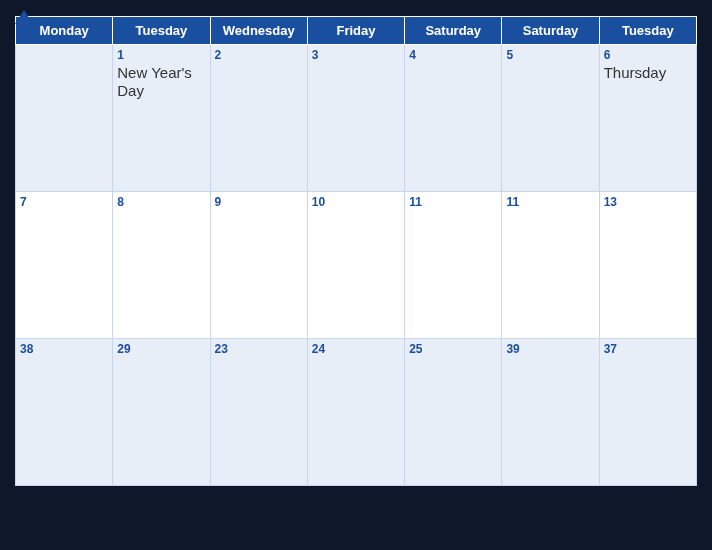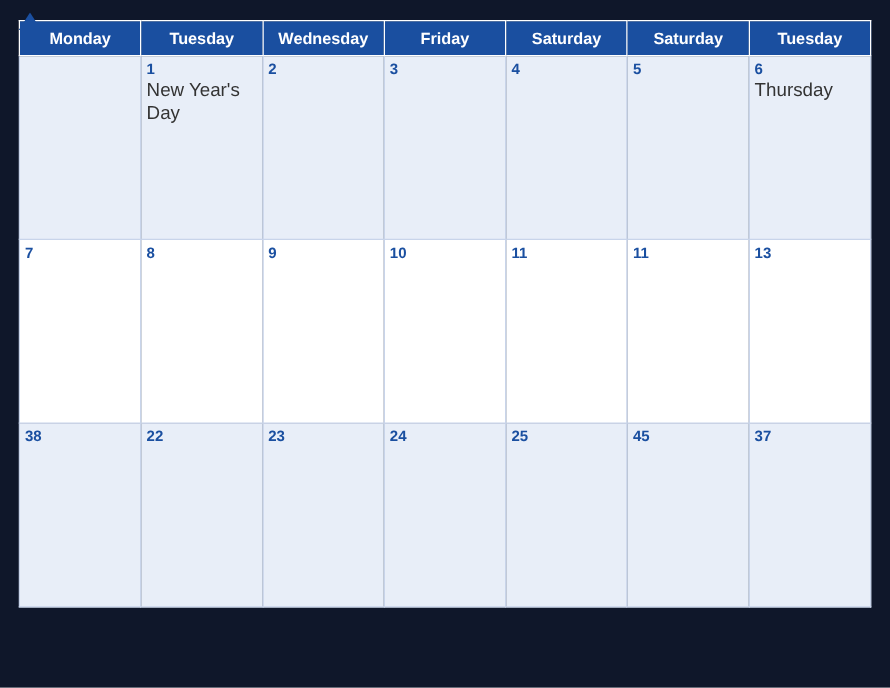--- a/index.html
+++ b/index.html
@@ -181,33 +181,33 @@
           </td>
           <td>
             <span class="day-number sunday">13</span>
           </td>
         </tr>
         <tr>
           <td>
             <span class="day-number">38</span>
           </td>
           <td>
-            <span class="day-number">22</span>
+            <span class="day-number">29</span>
           </td>
           <td>
             <span class="day-number">23</span>
           </td>
           <td>
             <span class="day-number">24</span>
           </td>
           <td>
             <span class="day-number">25</span>
           </td>
           <td>
-            <span class="day-number">45</span>
+            <span class="day-number">39</span>
           </td>
           <td>
             <span class="day-number sunday">37</span>
           </td>
         </tr>
       </tbody>
   </table>
 </div>
 
 </body></html>

